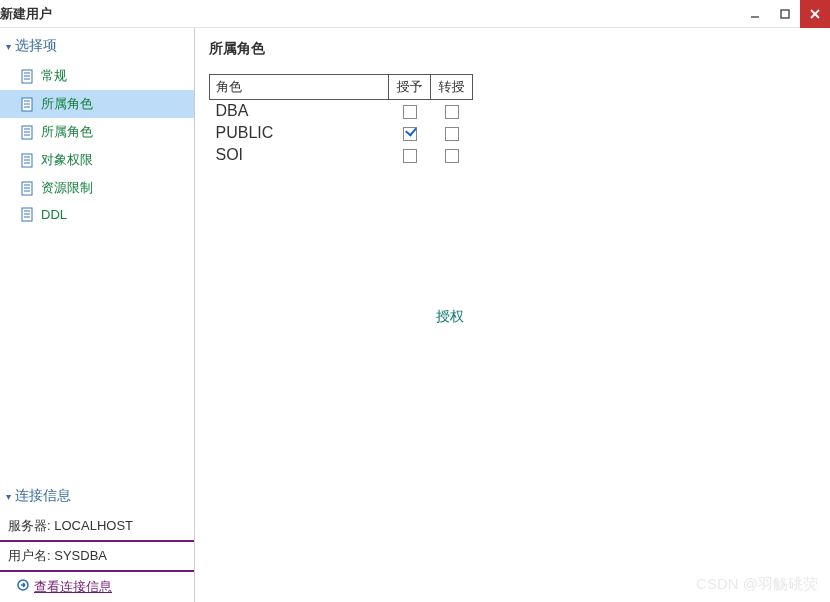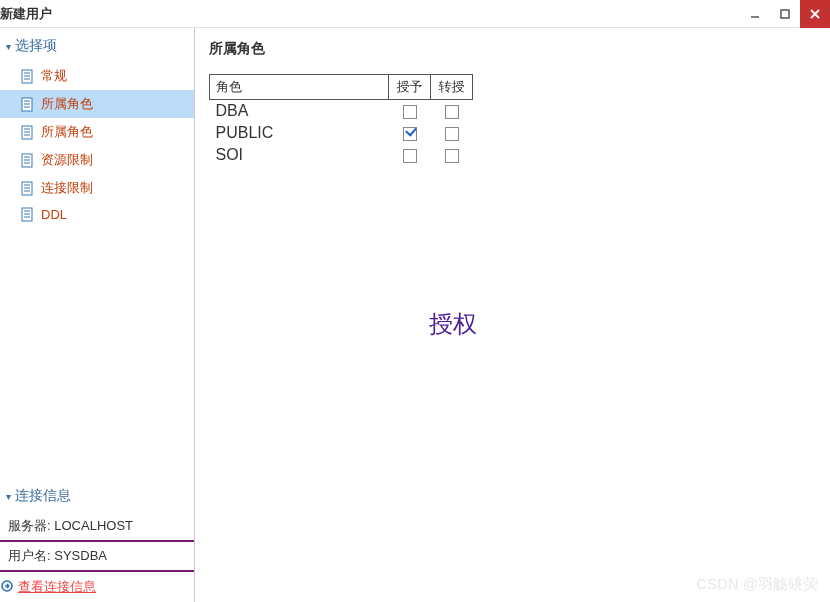--- a/index.html
+++ b/index.html
@@ -12,41 +12,41 @@
     .win-btn svg { display: block; }
     .close-btn { background: #c43131; color: #fff; }
     
     .app-body { display: flex; height: 574px; }
     .sidebar { width: 195px; border-right: 1px solid #ccc; display: flex; flex-direction: column; }
     
     .section-header { display: flex; align-items: center; gap: 4px; padding: 9px 6px 7px 6px; color: #3b6da0; font-size: 14px; cursor: pointer; }
     .section-header .arrow { font-size: 10px; color: #3b6da0; }
     
     .nav-list { list-style: none; }
-    .nav-item { display: flex; align-items: center; gap: 6px; padding: 5px 4px 5px 20px; cursor: pointer; font-size: 13px; color: #c2410c; }
+    .nav-item { display: flex; align-items: center; gap: 6px; padding: 5px 4px 5px 20px; cursor: pointer; font-size: 13px; color: #15803d; }
     .nav-item.active { background: #bddcf7; }
     .doc-icon-wrap { width: 15px; height: 15px; display: flex; align-items: center; justify-content: center; }
     
     .spacer { flex: 1; }
     .conn-info { }
     .conn-row { padding: 5px 8px; border-bottom: 2px solid #701a75; font-size: 13px; }
-    .conn-link { color: #ef4444; text-decoration: underline; cursor: pointer; display: flex; align-items: center; gap: 4px; padding: 6px 0; }
+    .conn-link { color: #701a75; text-decoration: underline; cursor: pointer; display: flex; gap: 4px; padding: 6px 16px; }
     
     .content { flex: 1; padding: 12px 14px; position: relative; }
     .content-title { font-weight: bold; font-size: 14px; margin-bottom: 16px; }
     
     .roles-table { border-collapse: collapse; width: 264px; }
     .roles-table th { border: 1px solid #555; padding: 3px 6px; text-align: left; font-weight: normal; font-size: 13px; margin-top: 13px; }
     .roles-table th.check-col { width: 42px; text-align: center; }
     .roles-table td { padding: 2px 6px; font-size: 16px; }
     .roles-table td.check-cell { text-align: center; }
     .chk { width: 14px; height: 14px; border: 1px solid #888; display: inline-block; vertical-align: middle; position: relative; cursor: pointer; background:#fff; }
     .chk.checked::after { content:""; position:absolute; left:2px; top:-1px; width:8px; height:5px; border-left:2.5px solid #1565c0; border-bottom:2.5px solid #1565c0; transform: rotate(-50deg); }
     
-    .annotation { color: #4c1d95; font-size: 24px; position: absolute; left: 234px; top: 280px; }
+    .annotation { color: #0f766e; font-size: 14px; position: absolute; left: 241px; top: 280px; }
     
     .watermark { position: absolute; right: 12px; bottom: 8px; color: rgba(220,220,220,0.65); font-size: 15px; pointer-events: none; }
   </style>
 </head>
 <body>
 
 <div class="titlebar">
   <span class="titlebar-text">新建用户</span>
   <div class="window-controls">
     <div class="win-btn">
@@ -110,32 +110,32 @@
         </li>
         <li class="nav-item">
           <span class="doc-icon-wrap">
             <svg width="15" height="15" viewBox="0 0 15 15">
               <rect x="2" y="1" width="10" height="13" fill="#fff" stroke="#3b78b5" stroke-width="1"></rect>
               <line x1="4" y1="4" x2="10" y2="4" stroke="#3b78b5" stroke-width="1"></line>
               <line x1="4" y1="7" x2="10" y2="7" stroke="#3b78b5" stroke-width="1"></line>
               <line x1="4" y1="10" x2="10" y2="10" stroke="#3b78b5" stroke-width="1"></line>
             </svg>
           </span>
+          <span>对象权限</span>
+        </li>
+        <li class="nav-item">
+          <span class="doc-icon-wrap">
+            <svg width="15" height="15" viewBox="0 0 15 15">
+              <rect x="2" y="1" width="10" height="13" fill="#fff" stroke="#3b78b5" stroke-width="1"></rect>
+              <line x1="4" y1="4" x2="10" y2="4" stroke="#3b78b5" stroke-width="1"></line>
+              <line x1="4" y1="7" x2="10" y2="7" stroke="#3b78b5" stroke-width="1"></line>
+              <line x1="4" y1="10" x2="10" y2="10" stroke="#3b78b5" stroke-width="1"></line>
+            </svg>
+          </span>
           <span>资源限制</span>
-        </li>
-        <li class="nav-item">
-          <span class="doc-icon-wrap">
-            <svg width="15" height="15" viewBox="0 0 15 15">
-              <rect x="2" y="1" width="10" height="13" fill="#fff" stroke="#3b78b5" stroke-width="1"></rect>
-              <line x1="4" y1="4" x2="10" y2="4" stroke="#3b78b5" stroke-width="1"></line>
-              <line x1="4" y1="7" x2="10" y2="7" stroke="#3b78b5" stroke-width="1"></line>
-              <line x1="4" y1="10" x2="10" y2="10" stroke="#3b78b5" stroke-width="1"></line>
-            </svg>
-          </span>
-          <span>连接限制</span>
         </li>
         <li class="nav-item">
           <span class="doc-icon-wrap">
             <svg width="15" height="15" viewBox="0 0 15 15">
               <rect x="2" y="1" width="10" height="13" fill="#fff" stroke="#3b78b5" stroke-width="1"></rect>
               <line x1="4" y1="4" x2="10" y2="4" stroke="#3b78b5" stroke-width="1"></line>
               <line x1="4" y1="7" x2="10" y2="7" stroke="#3b78b5" stroke-width="1"></line>
               <line x1="4" y1="10" x2="10" y2="10" stroke="#3b78b5" stroke-width="1"></line>
             </svg>
           </span>

